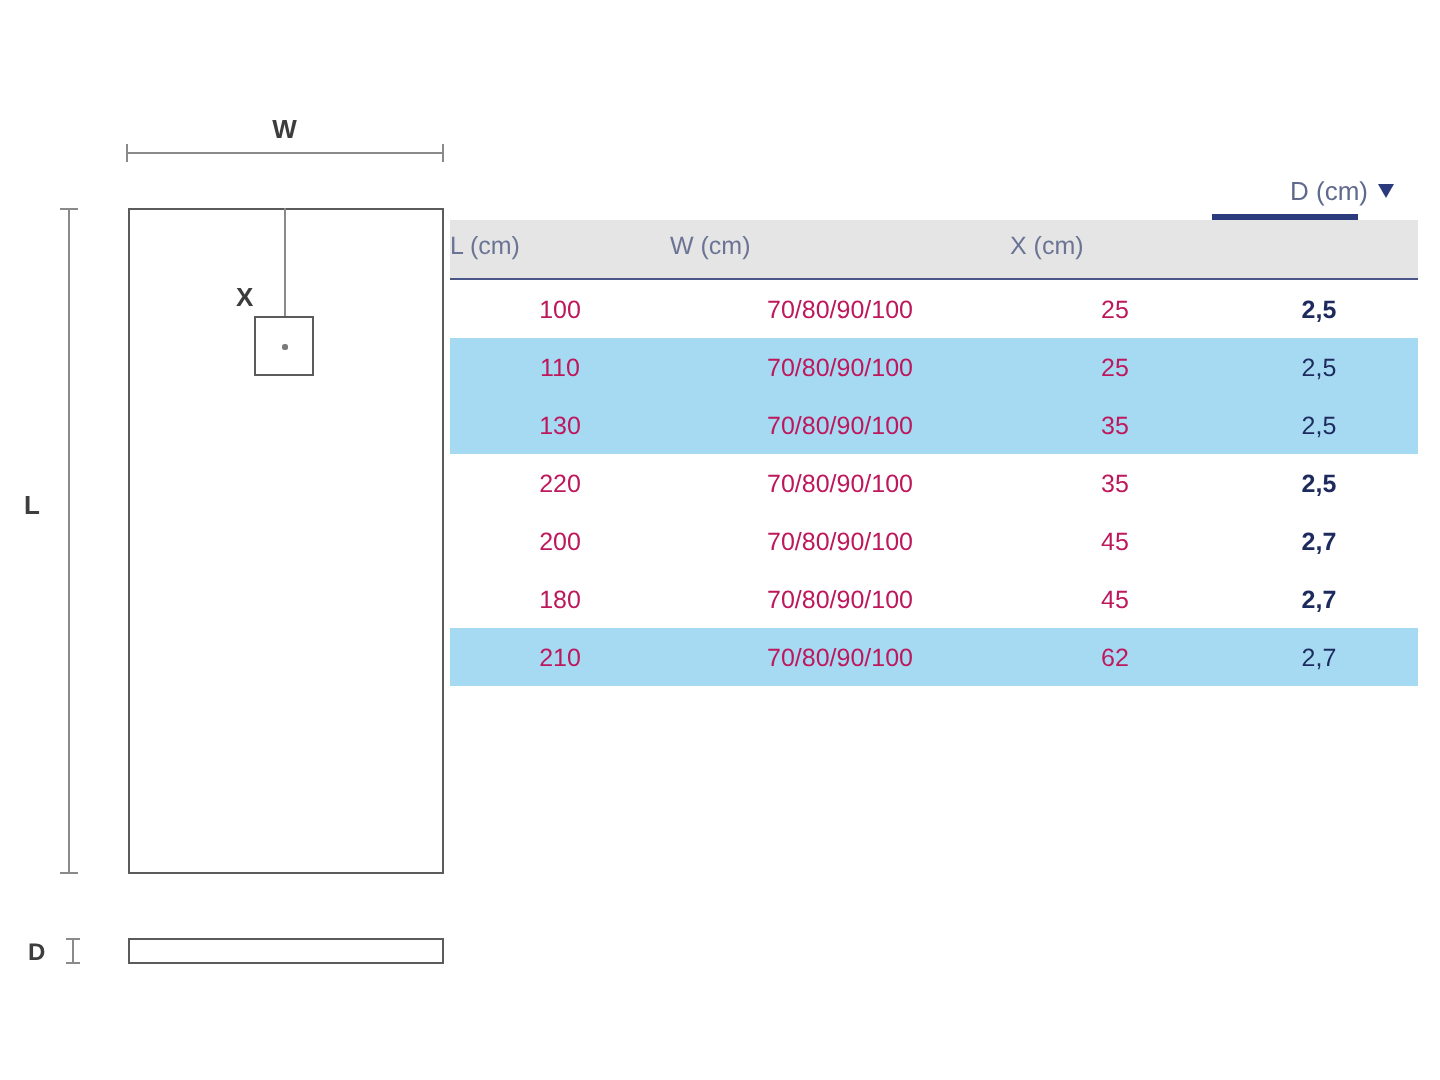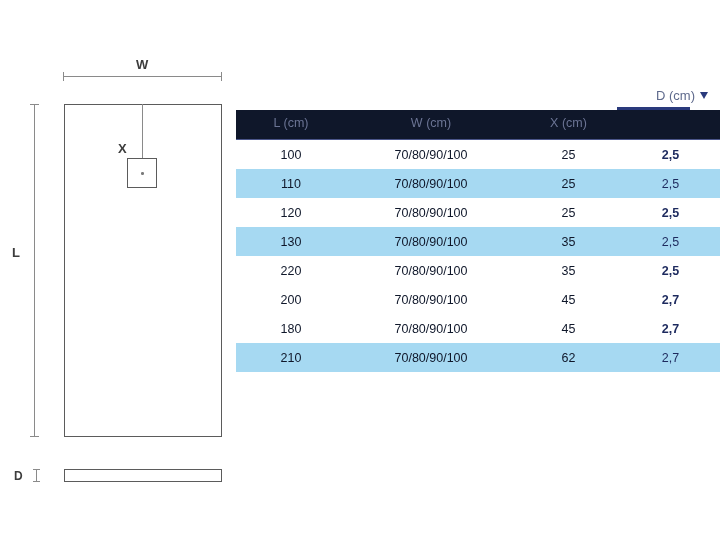--- a/index.html
+++ b/index.html
@@ -176,21 +176,21 @@
     width: 7px;
     height: 1px;
     background: #8a8a8a;
   }
   .dim-d-tick::before { top: 0; }
   .dim-d-tick::after  { bottom: 0; }
 
   
   #table-panel {
     position: absolute;
-    left: 236px;
+    left: 225px;
     top: 0;
     width: 484px;
     height: 404px;
   }
 
   
   .d-legend {
     position: absolute;
     right: 12px;
     top: 88px;
@@ -248,29 +248,29 @@
     top: 110px;
     width: 484px;
     border-collapse: collapse;
     table-layout: fixed;
   }
   table.spec th {
     font-size: 12.5px;
     font-weight: normal;
     color: #6b7494;
     padding: 6px 0 9px 0;
-    text-align: center;
-    background: #0f172a;
+    text-align: left;
+    background: #e5e5e5;
   }
   table.spec thead tr {
     border-bottom: 1.6px solid #4a5589;
   }
   table.spec td {
     font-size: 12.5px;
-    color: #0f172a;
+    color: #be185d;
     text-align: center;
     padding: 7.5px 0;
     background: #ffffff;
   }
   table.spec tbody tr.striped td {
     background: #a6d9f2;
     font-weight: normal;
   }
   table.spec td.col-d {
     color: #1d2a5e;
@@ -343,26 +343,20 @@
           <td>70/80/90/100</td>
           <td>25</td>
           <td class="col-d">2,5</td>
         </tr>
         <tr class="striped">
           <td>110</td>
           <td>70/80/90/100</td>
           <td>25</td>
           <td class="col-d">2,5</td>
         </tr>
-        <tr>
-          <td>120</td>
-          <td>70/80/90/100</td>
-          <td>25</td>
-          <td class="col-d">2,5</td>
-        </tr>
         <tr class="striped">
           <td>130</td>
           <td>70/80/90/100</td>
           <td>35</td>
           <td class="col-d">2,5</td>
         </tr>
         <tr>
           <td>220</td>
           <td>70/80/90/100</td>
           <td>35</td>

